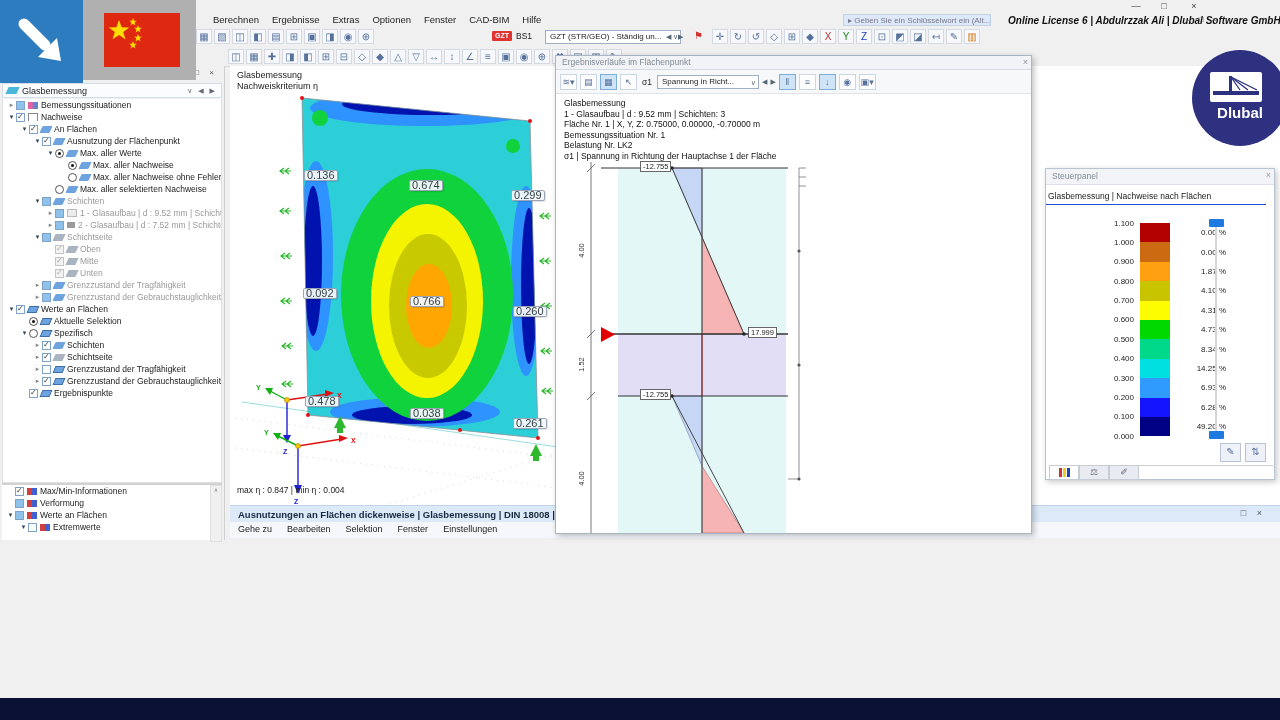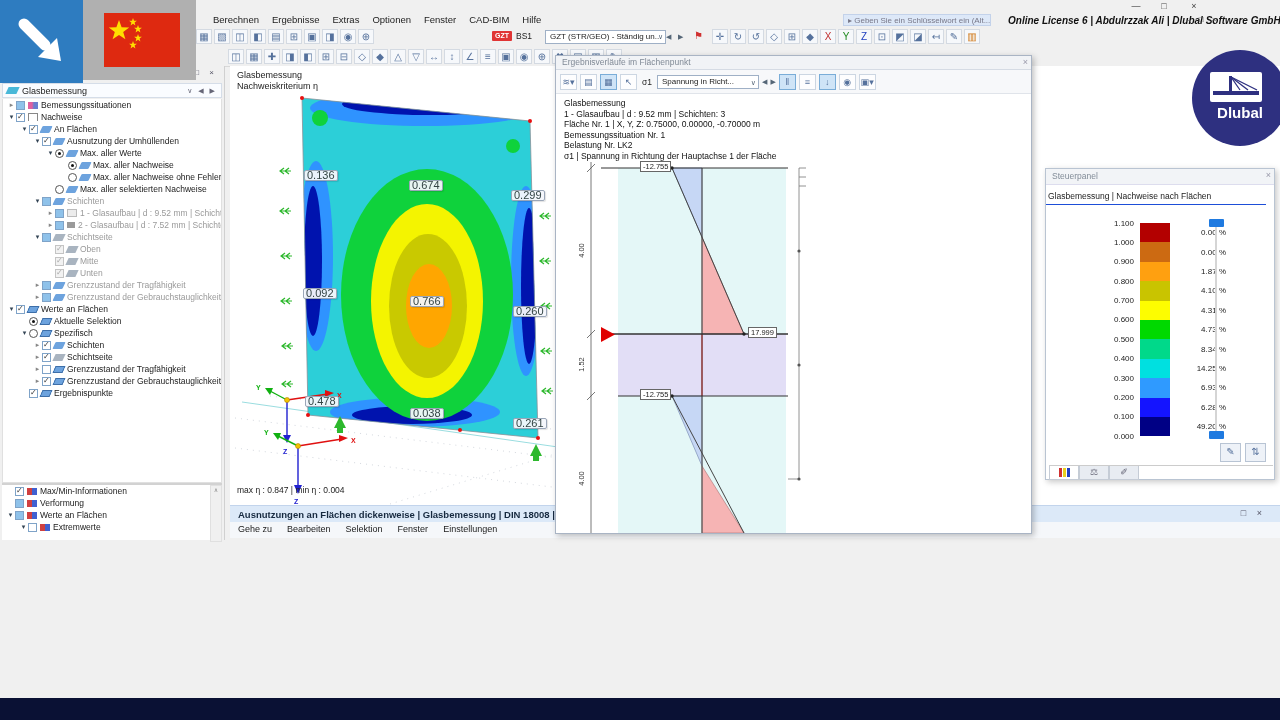--- a/index.html
+++ b/index.html
@@ -180,21 +180,21 @@
         <div class="ticon">◧</div>
         <div class="ticon">▤</div>
         <div class="ticon">⊞</div>
         <div class="ticon">▣</div>
         <div class="ticon">◨</div>
         <div class="ticon">◉</div>
         <div class="ticon">⊕</div>
       </div>
     <div class="gztbadge">GZT</div>
     <div class="bs1">BS1</div>
-    <div class="combo" style="left:545px;top:3px;width:121px;height:14px">GZT (STR/GEO) - Ständig un...</div>
+    <div class="combo" style="left:545px;top:3px;width:136px;height:14px">GZT (STR/GEO) - Ständig un...</div>
     <div class="navarr" style="left:666px">◀</div>
     <div class="navarr" style="left:678px">▶</div>
     <div class="flagicon">⚑</div>
     <div class="ticonrow" style="left:712px;top:2px">
 
     <div class="ticon ">✛</div>
         <div class="ticon ">↻</div>
         <div class="ticon ">↺</div>
         <div class="ticon ">◇</div>
         <div class="ticon ">⊞</div>
@@ -387,21 +387,21 @@
           <span class="exp v"></span>
           <span class="ctl2 cb1"></span>
           <span class="tic plane"></span>
           <span class="tlabel ">An Flächen</span>
         </div>
 
         <div class="trow" style=";padding-left:30px">
           <span class="exp v"></span>
           <span class="ctl2 cb1"></span>
           <span class="tic plane"></span>
-          <span class="tlabel ">Ausnutzung der Umhüllenden</span>
+          <span class="tlabel ">Ausnutzung der Flächenpunkt</span>
         </div>
 
         <div class="trow" style=";padding-left:43px">
           <span class="exp v"></span>
           <span class="ctl2 r1"></span>
           <span class="tic plane"></span>
           <span class="tlabel ">Max. aller Werte</span>
         </div>
 
         <div class="trow" style=";padding-left:56px">

